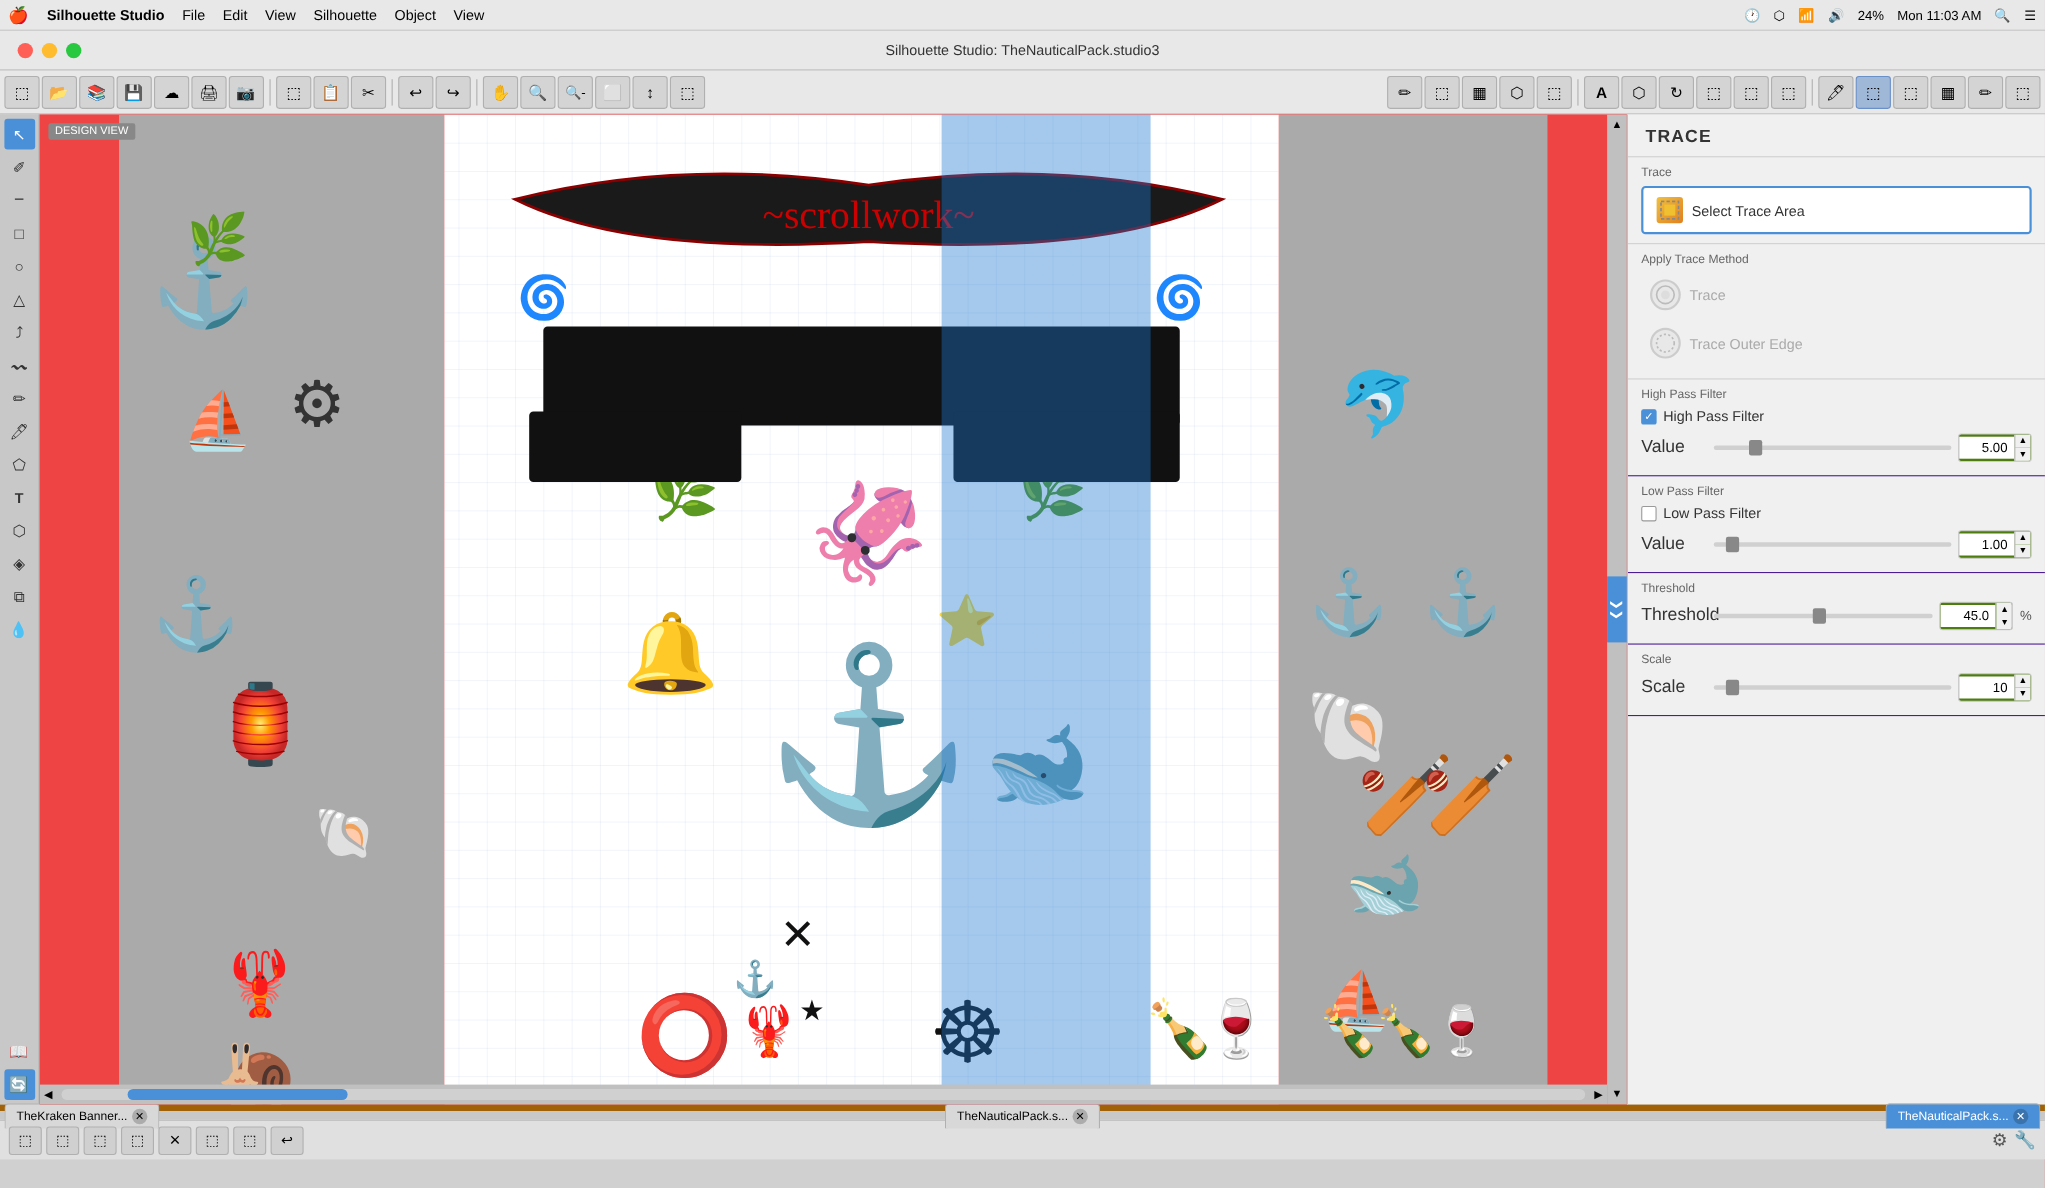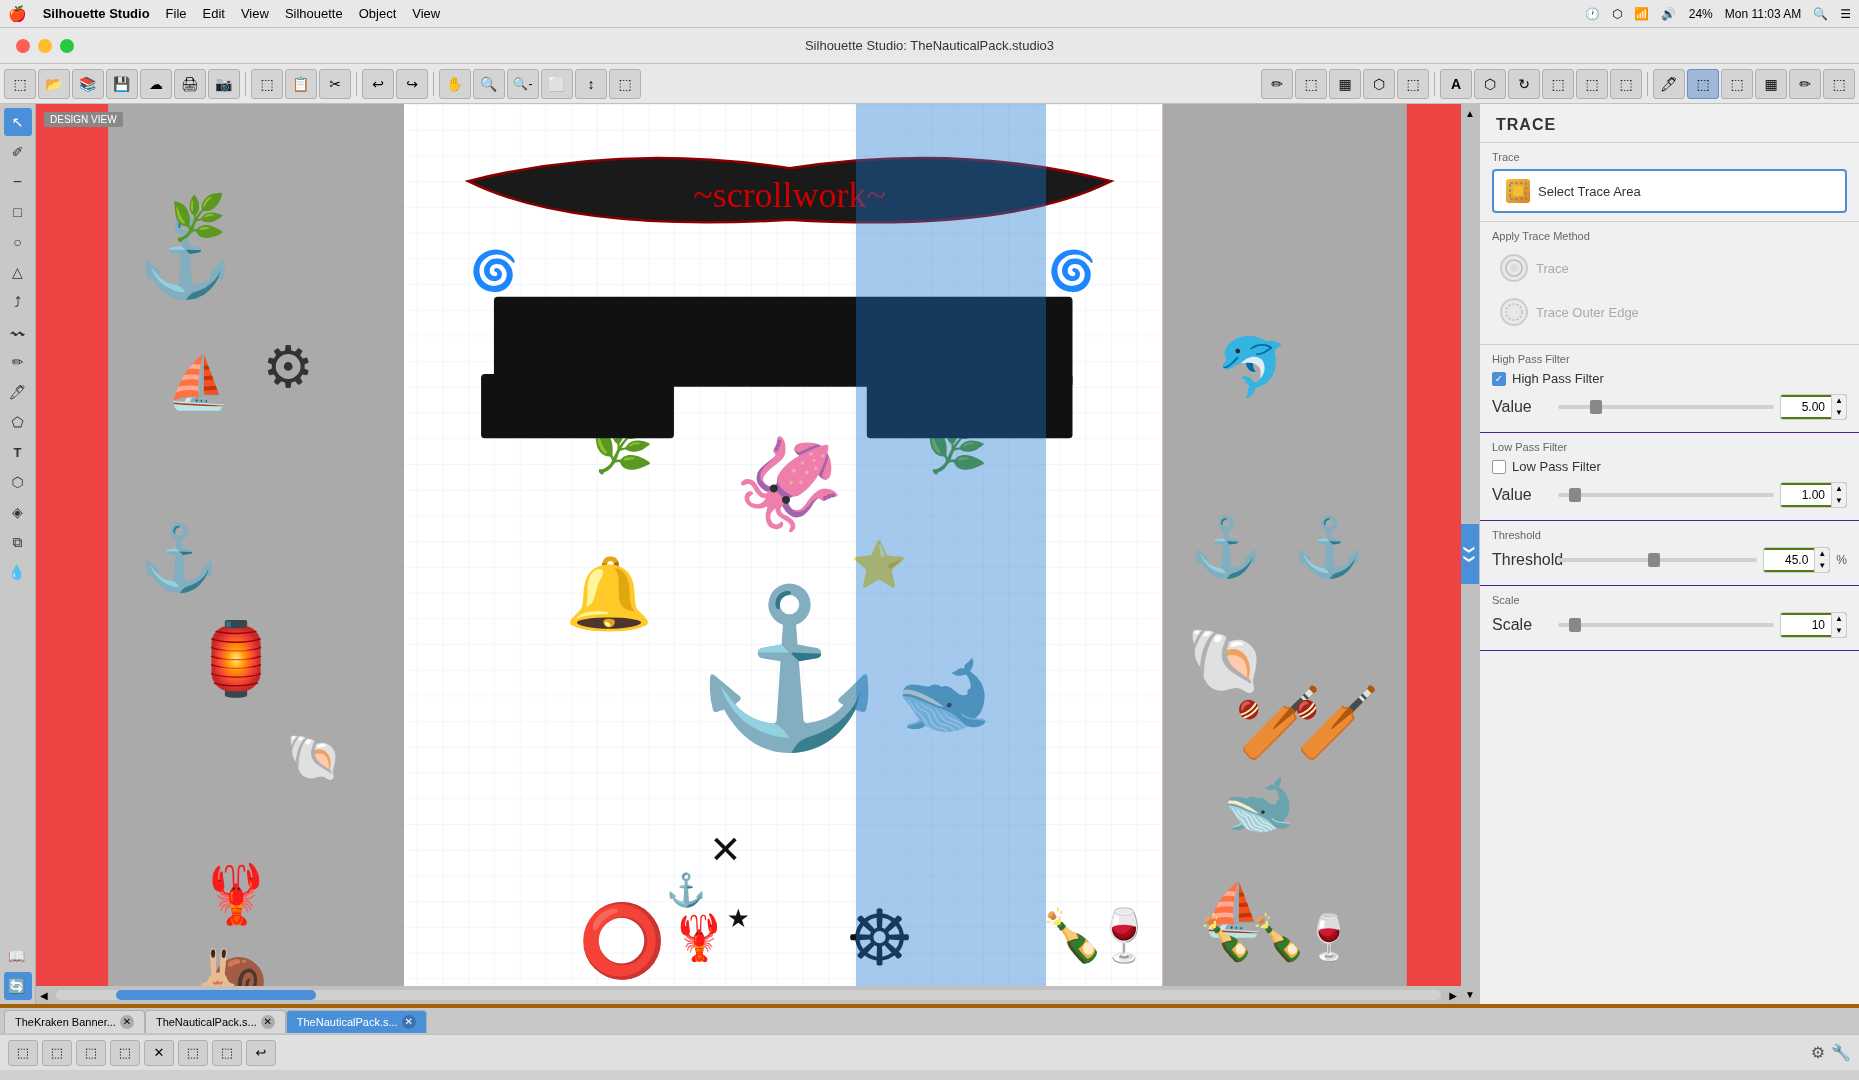--- a/index.html
+++ b/index.html
@@ -291,27 +291,28 @@
       border: none;
       cursor: pointer;
       display: flex; align-items: center; justify-content: center;
       font-size: 8px;
       line-height: 1;
     }
     .unit-label { font-size: 12px; color: #555; }
 
     
     .tab-bar {
-      height: 30px;
+      height: 14px;
       background: #c8c8c8;
-      border-top: 4px solid #a16207;
+      border-top: 6px solid #a16207;
       display: flex;
       align-items: center;
       padding: 0 4px;
       gap: 0;
+      justify-content: space-between;
     }
     .tab {
       display: flex;
       align-items: center;
       gap: 4px;
       padding: 4px 10px;
       background: #d8d8d8;
       border: 1px solid #b0b0b0;
       border-bottom: none;
       border-radius: 4px 4px 0 0;

